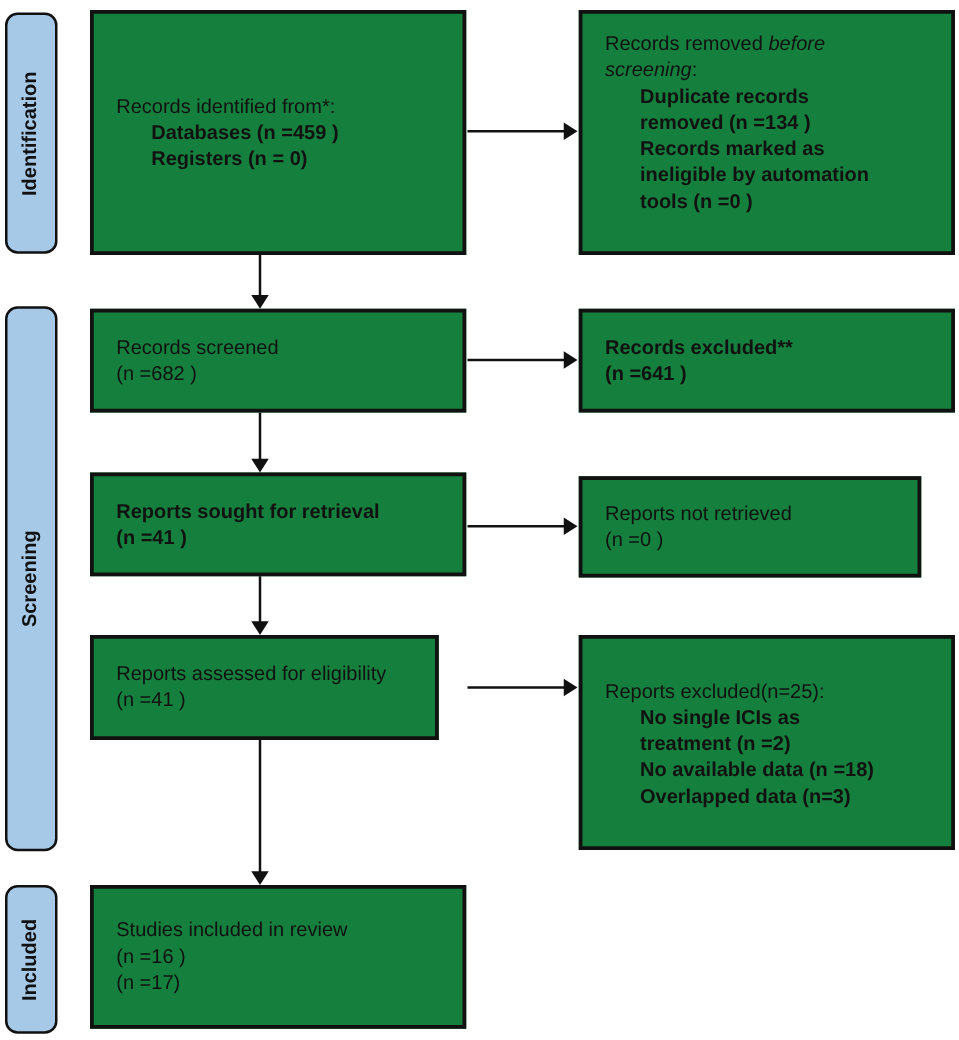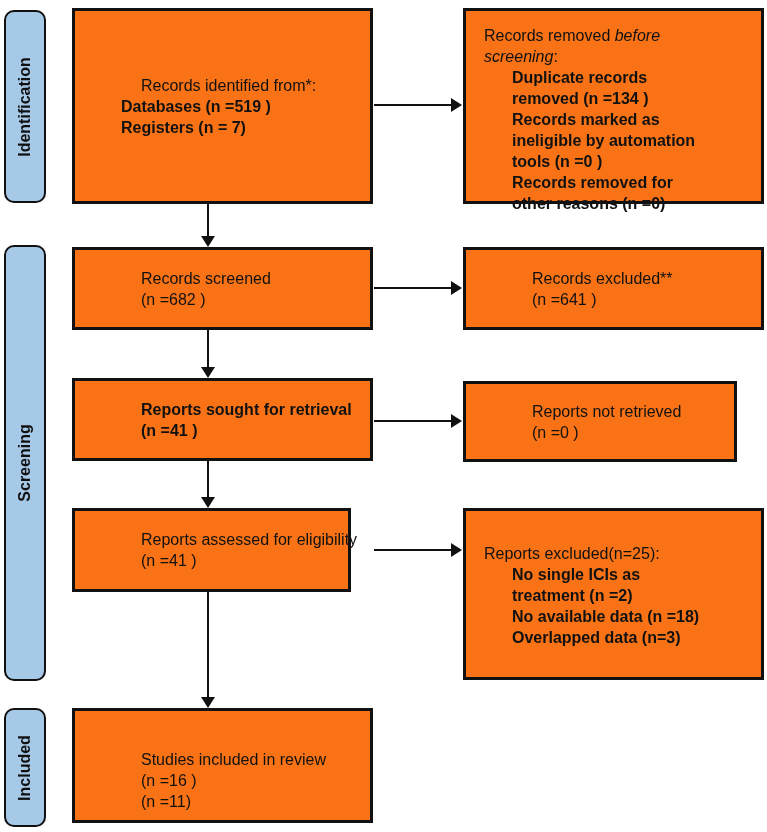--- a/index.html
+++ b/index.html
@@ -33,33 +33,33 @@
     transform: rotate(-90deg);
     white-space: nowrap;
     font-size: 16px;
     font-weight: bold;
     color: #111111;
   }
 
   
   .box {
     position: absolute;
-    background: #f97316;
+    background: #15803d;
     border: 3px solid #111111;
     box-sizing: border-box;
     color: #111111;
     font-size: 16px;
     line-height: 21px;
     display: flex;
     flex-direction: column;
     justify-content: center;
     padding: 8px 10px 8px 18px;
   }
   .box.top-align { justify-content: flex-start; }
-  .box .line { white-space: nowrap; margin-left: 48px; }
+  .box .line { white-space: nowrap; }
   .box .heading { width: 230px; }
   .box .item { margin-left: 28px; width: 205px; font-weight: bold; }
   .em { font-style: italic; }
 
   
   .arrow-v {
     position: absolute;
     left: 207px;
     width: 2px;
     background: #111111;
@@ -102,38 +102,37 @@
   </div>
   <div class="stage" style="top:245px; height:436px;">
     <span class="stage-label">Screening</span>
   </div>
   <div class="stage" style="top:708px; height:119px;">
     <span class="stage-label">Included</span>
   </div>
 
   <div class="box" style="left:72px; top:8px; width:301px; height:196px;">
     <div class="line">Records identified from*:</div>
-    <div class="item">Databases (n =519 )</div>
-    <div class="item">Registers (n = 7)</div>
+    <div class="item">Databases (n =459 )</div>
+    <div class="item">Registers (n = 0)</div>
   </div>
 
   <div class="box top-align" style="left:463px; top:8px; width:301px; height:196px; padding-top:14px;">
     <div class="heading">
       <span>Records removed </span><span class="em">before screening</span><span>:</span>
     </div>
     <div class="item">Duplicate records removed (n =134 )</div>
     <div class="item">Records marked as ineligible by automation tools (n =0 )</div>
-    <div class="item">Records removed for other reasons (n =0)</div>
   </div>
 
   <div class="box" style="left:72px; top:247px; width:301px; height:83px;">
     <div class="line">Records screened</div>
     <div class="line">(n =682 )</div>
   </div>
-  <div class="box" style="left:463px; top:247px; width:301px; height:83px;">
+  <div class="box" style="left:463px; top:247px; width:301px; height:83px;font-weight:bold;">
     <div class="line">Records excluded**</div>
     <div class="line">(n =641 )</div>
   </div>
 
   <div class="box" style="left:72px; top:378px; width:301px; height:83px;font-weight:bold;">
     <div class="line">Reports sought for retrieval</div>
     <div class="line">(n =41 )</div>
   </div>
   <div class="box" style="left:463px; top:381px; width:274px; height:81px;">
     <div class="line">Reports not retrieved</div>
@@ -144,24 +143,24 @@
     <div class="line">Reports assessed for eligibility</div>
     <div class="line">(n =41 )</div>
   </div>
   <div class="box top-align" style="left:463px; top:508px; width:301px; height:172px; padding-top:32px;">
     <div class="heading">Reports excluded(n=25):</div>
     <div class="item">No single ICIs as treatment (n =2)</div>
     <div class="item">No available data (n =18)</div>
     <div class="item">Overlapped data (n=3)</div>
   </div>
 
-  <div class="box" style="left:72px; top:708px; width:301px; height:115px;justify-content:flex-end;">
+  <div class="box" style="left:72px; top:708px; width:301px; height:115px;">
     <div class="line">Studies included in review</div>
     <div class="line">(n =16 )</div>
-    <div class="line">(n =11)</div>
+    <div class="line">(n =17)</div>
   </div>
 
   <div class="arrow-v" style="top:204px; height:33px;"></div>
   <div class="arrow-v" style="top:330px; height:38px;"></div>
   <div class="arrow-v" style="top:461px; height:37px;"></div>
   <div class="arrow-v" style="top:592px; height:106px;"></div>
 
   <div class="arrow-h" style="top:104px;"></div>
   <div class="arrow-h" style="top:287px;"></div>
   <div class="arrow-h" style="top:420px;"></div>

